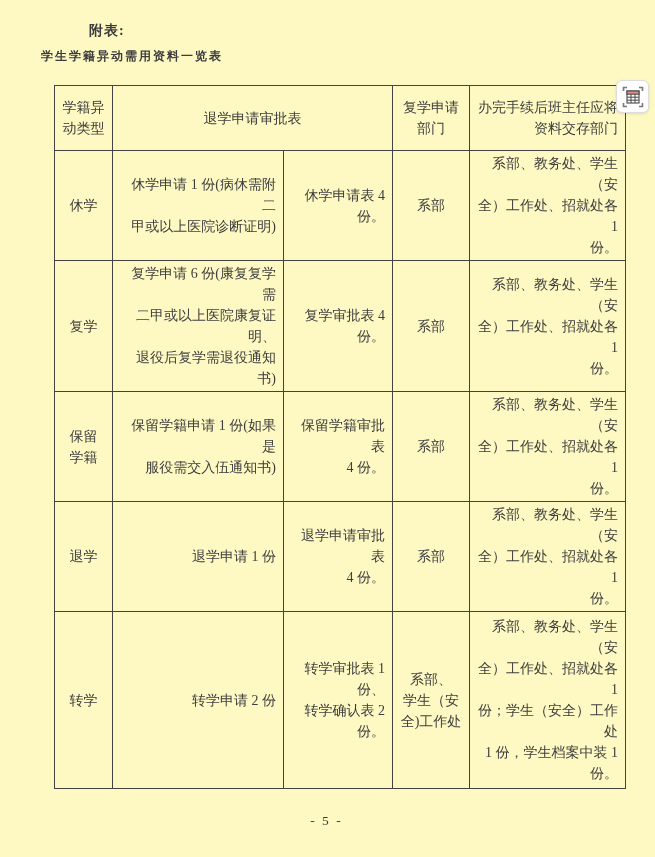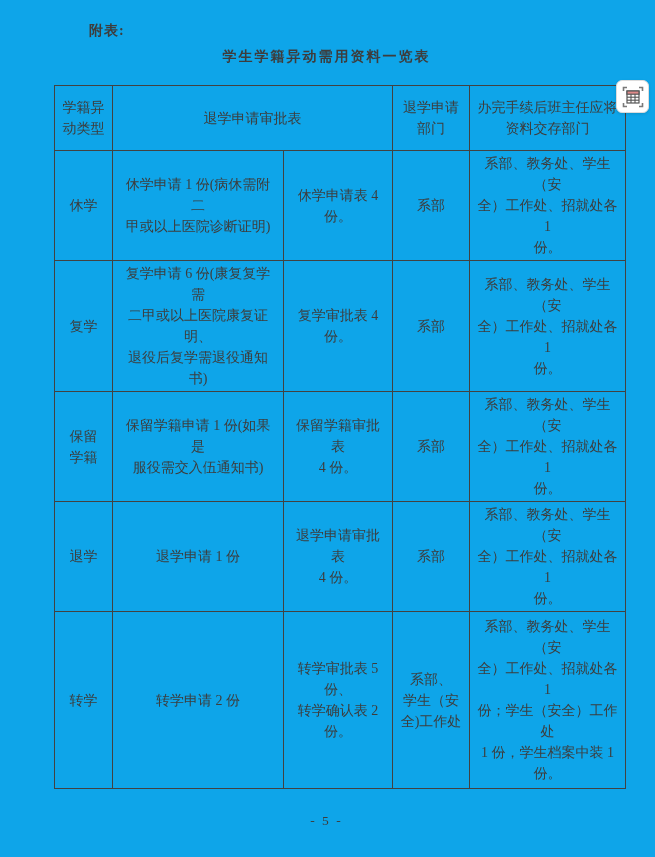--- a/index.html
+++ b/index.html
@@ -1,30 +1,30 @@
 <!DOCTYPE html>
 <html><head>
 <meta charset="utf-8">
 <style>
   html,body{margin:0;padding:0;background:#ffffff;}
   .page{
     position:relative;
     width:655px;height:857px;
-    background:#0ea5e9;
+    background:#fef9c3;
     font-family:"Liberation Serif","DejaVu Serif",serif;
     color:#3d3d3d;
     overflow:hidden;
   }
   .appendix-label{
     position:absolute;left:89px;top:22px;
     font-size:14px;font-weight:bold;letter-spacing:1px;
   }
   .doc-title{
     position:absolute;left:41px;top:48px;width:571px;
-    text-align:center;font-size:14px;font-weight:bold;letter-spacing:2px;
+    text-align:left;font-size:12px;font-weight:bold;letter-spacing:2px;
   }
   table.doc-table{
     position:absolute;left:54px;top:85px;
     width:571px;
     border-collapse:collapse;
     table-layout:fixed;
     font-size:14px;
   }
   table.doc-table th,table.doc-table td{
     border:1px solid #424242;
@@ -40,21 +40,21 @@
   .col-mat2{width:109px;}
   .col-issue{width:77px;}
   .col-deposit{width:156px;}
   tr.hdr{height:65px;}
   tr.r0{height:85px;}
   tr.r1{height:96px;}
   tr.r2{height:93px;}
   tr.r3{height:85px;}
   tr.r4{height:177px;}
   .ta-c{text-align:center;}
-  .ta-l{text-align:center;}
+  .ta-l{text-align:right;}
   .page-number{
     position:absolute;left:41px;top:813px;width:571px;
     text-align:center;font-size:13.5px;letter-spacing:2px;
   }
   .capture-btn{
     position:absolute;left:616px;top:80px;
     width:33px;height:33px;
     background:#ffffff;
     border:1px solid #dcdcdc;
     border-radius:6px;
@@ -80,21 +80,21 @@
         <col class="col-mat1">
         <col class="col-mat2">
         <col class="col-issue">
         <col class="col-deposit">
     </colgroup>
     <tbody>
       <tr class="hdr">
         <th class="ta-c">学籍异
 动类型</th>
         <th class="ta-c" colspan="2">退学申请审批表</th>
-        <th class="ta-c">退学申请
+        <th class="ta-c">复学申请
 部门</th>
         <th class="ta-l">办完手续后班主任应将
 资料交存部门</th>
       </tr>
 
       <tr class="r0">
         <td class="ta-c">休学</td>
         <td class="ta-l">休学申请 1 份(病休需附二
 甲或以上医院诊断证明)</td>
         <td class="ta-l">休学申请表 4 份。</td>
@@ -136,21 +136,21 @@
 4 份。</td>
         <td class="ta-c">系部</td>
         <td class="ta-l">系部、教务处、学生（安
 全）工作处、招就处各 1
 份。</td>
       </tr>
 
       <tr class="r4">
         <td class="ta-c">转学</td>
         <td class="ta-l">转学申请 2 份</td>
-        <td class="ta-l">转学审批表 5 份、
+        <td class="ta-l">转学审批表 1 份、
 转学确认表 2 份。</td>
         <td class="ta-c">系部、
 学生（安
 全)工作处</td>
         <td class="ta-l">系部、教务处、学生（安
 全）工作处、招就处各 1
 份；学生（安全）工作处
 1 份，学生档案中装 1 份。</td>
       </tr>
     </tbody>

